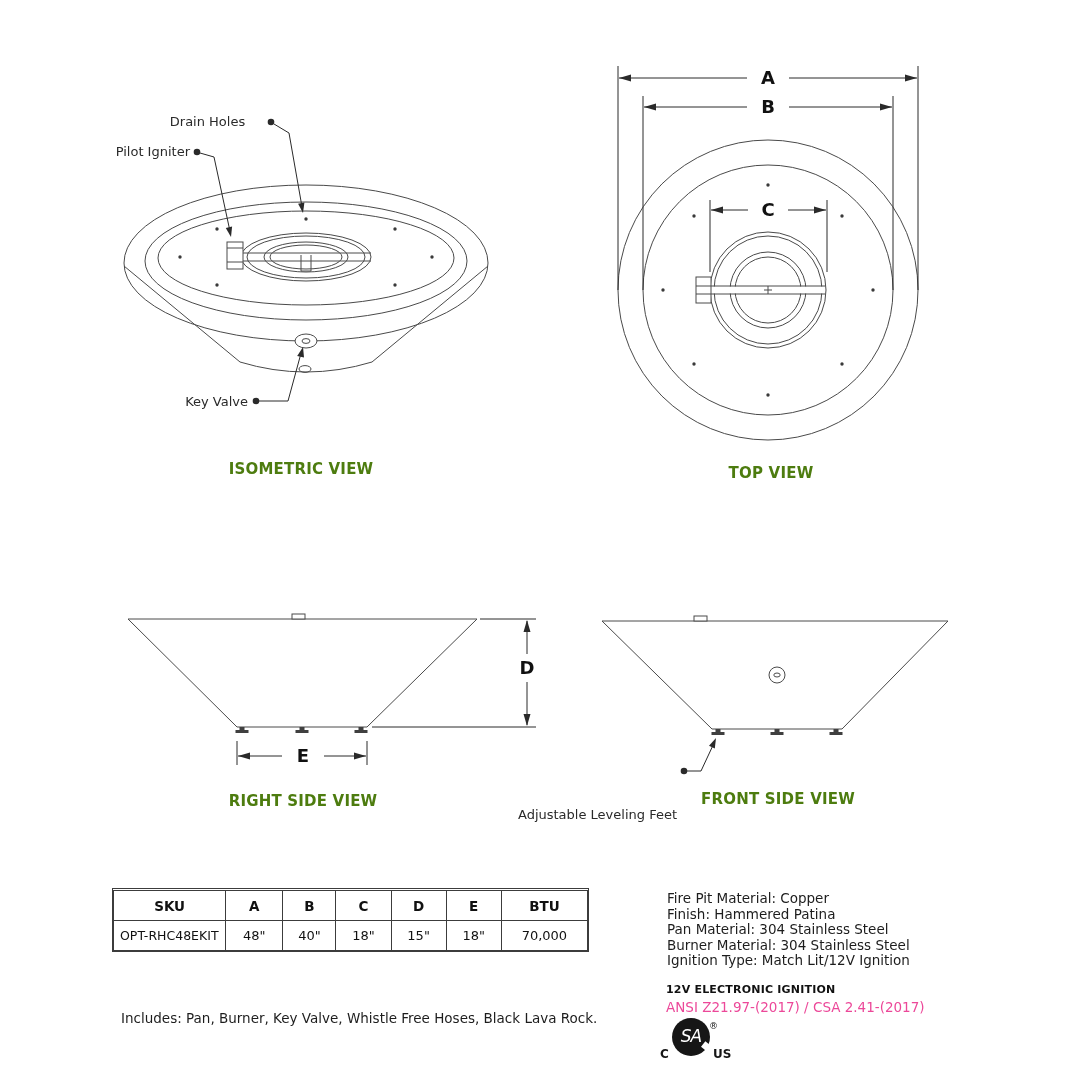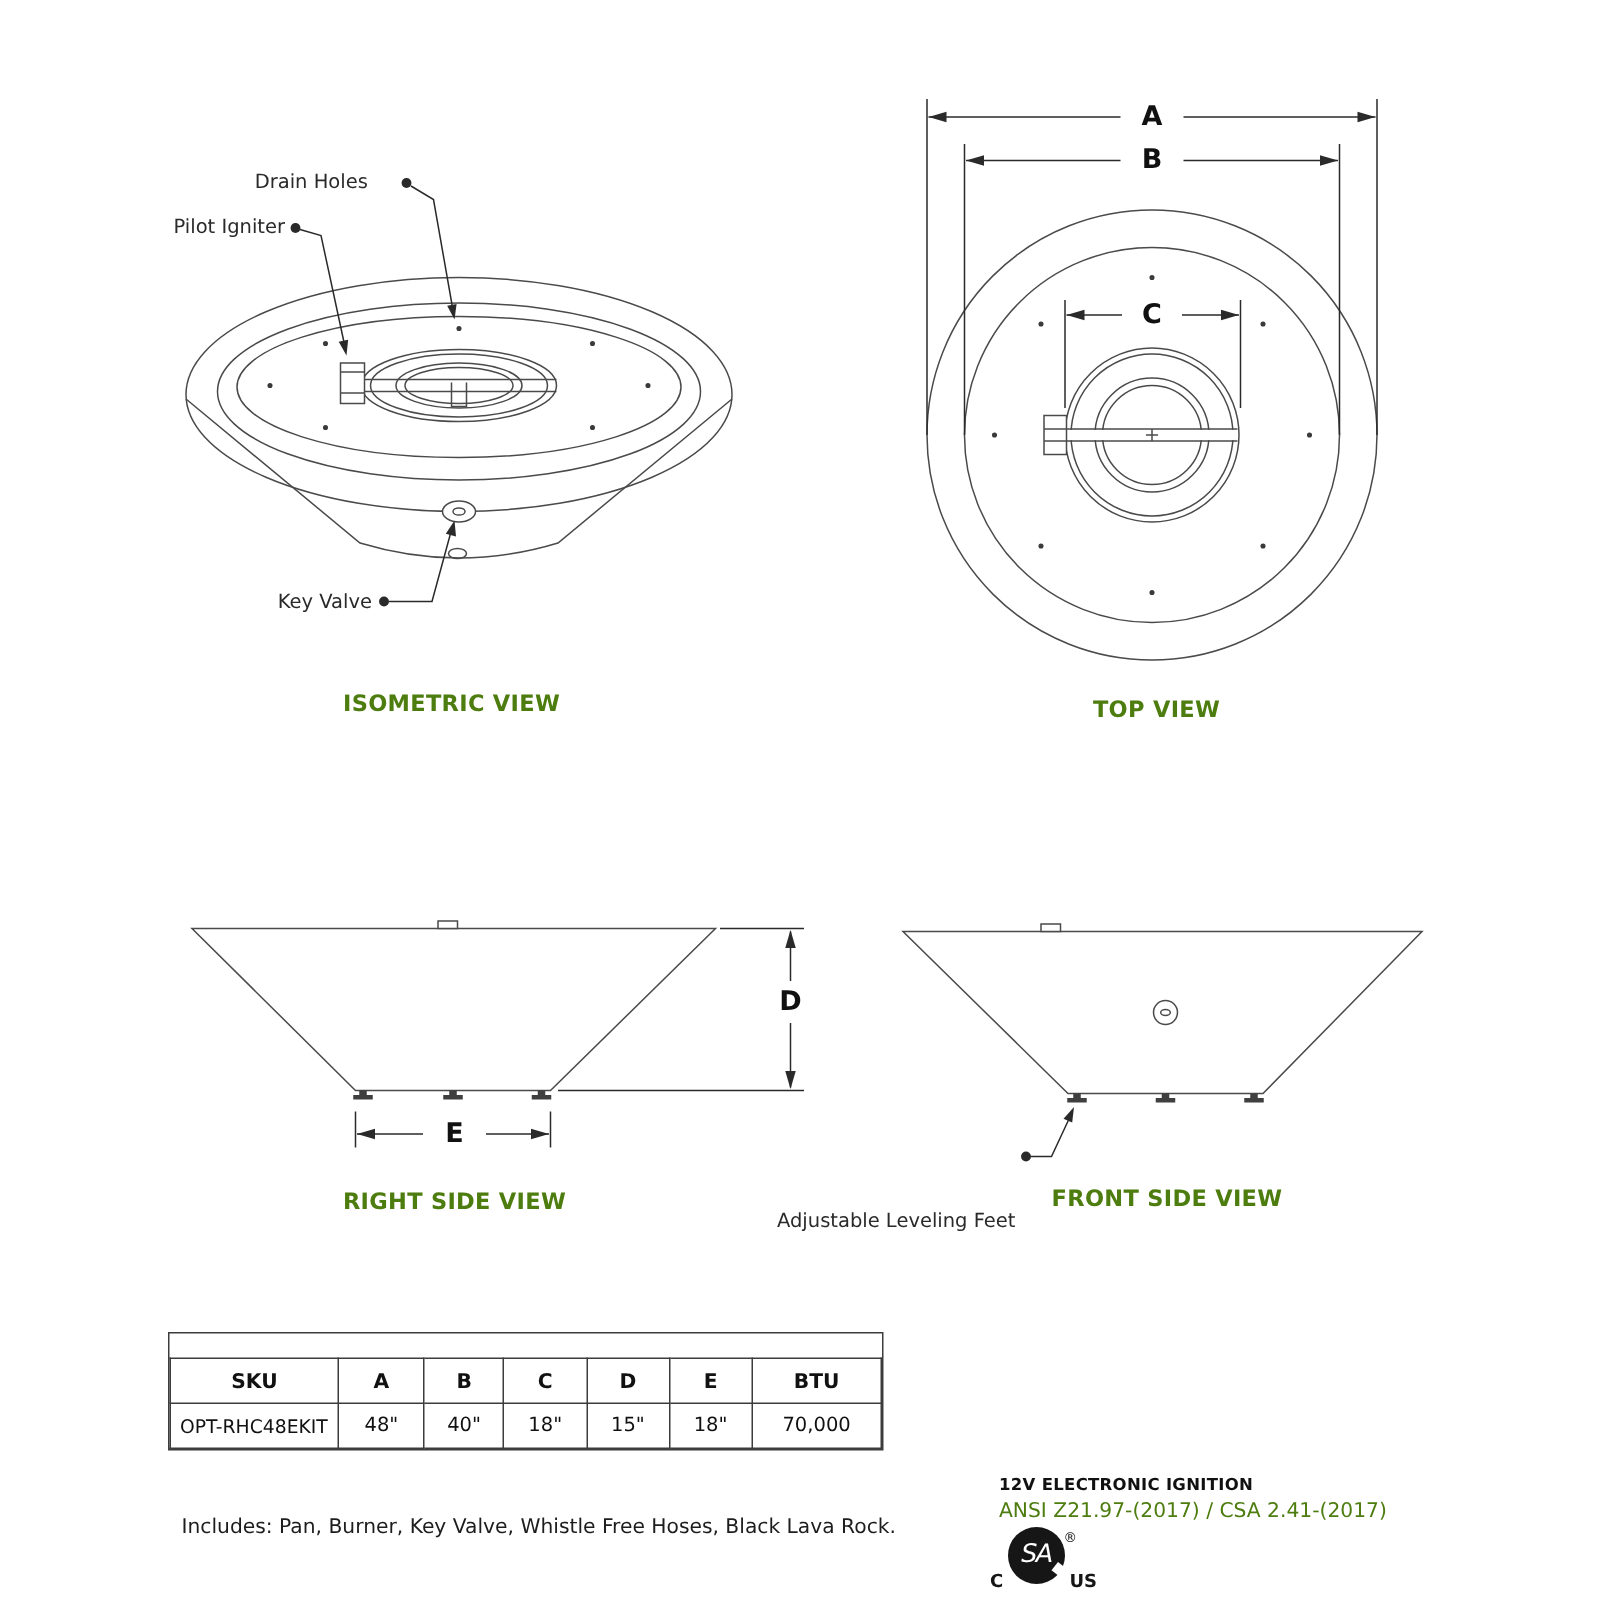--- a/index.html
+++ b/index.html
@@ -10,36 +10,36 @@
   }
   svg.drawing { position:absolute; left:0; top:0; }
   .label { position:absolute; font-size:13px; color:#2a2a2a; white-space:nowrap; }
   .r { text-align:right; }
   .view-title { position:absolute; font-weight:bold; font-size:15px; color:#4d7c0f;
     text-align:center; width:200px; white-space:nowrap; letter-spacing:.2px; }
   .dim-letter { position:absolute; font-weight:bold; font-size:18px; color:#111;
     width:30px; text-align:center; }
   
   .spec-table-wrap { position:absolute; left:112px; top:888px; width:477px;
-    border:1px solid #3c3c3c; box-sizing:border-box; padding-top:16px; background:#fff; }
+    border:1px solid #3c3c3c; box-sizing:border-box; padding-top:1px; background:#fff; }
   .spec-table-wrap table { width:100%; border-collapse:collapse; table-layout:fixed; }
   .spec-table-wrap th, .spec-table-wrap td {
     border:1px solid #3c3c3c; height:27px; text-align:center; font-size:13px; color:#111;
     overflow:hidden; white-space:nowrap; }
   .spec-table-wrap th { font-weight:bold; font-size:13.5px; }
   .spec-table-wrap td.sku { text-align:left; padding-left:6px; font-size:12.5px; }
   .col-sku{width:112px}.col-a{width:57px}.col-b{width:53px}.col-c{width:55px}
   .col-d{width:55px}.col-e{width:55px}.col-btu{width:86px}
   .includes-note { position:absolute; left:121px; top:983px; font-size:13.5px; color:#1d1d1d;margin-top:27px; }
   
   .specs-block { position:absolute; left:667px; top:891px; font-size:13.5px;
     color:#1d1d1d; line-height:15.5px; }
   .ignition-heading { position:absolute; left:666px; top:983px; font-weight:bold;
     font-size:11px; color:#111; letter-spacing:.2px; }
-  .cert-line { position:absolute; left:666px; top:999px; font-size:13.5px; color:#4d7c0f; }
+  .cert-line { position:absolute; left:666px; top:999px; font-size:13.5px; color:#ec4899; }
   
   .csa-logo { position:absolute; left:672px; top:1018px; width:38px; height:38px;
     background:#161616; border-radius:50%; }
   .csa-sa { position:absolute; left:0; top:8px; width:38px; text-align:center; color:#fff;
     font-weight:normal; font-style:italic; font-size:17px; letter-spacing:-1px; }
   .csa-notch { position:absolute; right:-3px; bottom:5px; width:11px; height:7px;
     background:#fff; transform:rotate(38deg); }
   .csa-reg { position:absolute; left:709px; top:1021px; font-size:9px; color:#161616; }
   .csa-c { position:absolute; left:660px; top:1047px; font-size:12px; font-weight:bold; color:#161616; }
   .csa-us { position:absolute; left:713px; top:1047px; font-size:12px; font-weight:bold; color:#161616; }
@@ -259,20 +259,27 @@
           <td>18"</td>
           <td>15"</td>
           <td>18"</td>
           <td>70,000</td>
         </tr>
       </tbody>
     </table>
   </div>
   <div class="includes-note">Includes: Pan, Burner, Key Valve, Whistle Free Hoses, Black Lava Rock.</div>
 
+  <div class="specs-block">
+    <div>Fire Pit Material: Copper</div>
+    <div>Finish: Hammered Patina</div>
+    <div>Pan Material: 304 Stainless Steel</div>
+    <div>Burner Material: 304 Stainless Steel</div>
+    <div>Ignition Type: Match Lit/12V Ignition</div>
+  </div>
   <div class="ignition-heading">12V ELECTRONIC IGNITION</div>
   <div class="cert-line">ANSI Z21.97-(2017) / CSA 2.41-(2017)</div>
 
   <div class="csa-logo">
     <span class="csa-sa">SA</span>
     <span class="csa-notch"></span>
   </div>
   <span class="csa-reg">®</span>
   <span class="csa-c">C</span>
   <span class="csa-us">US</span>

